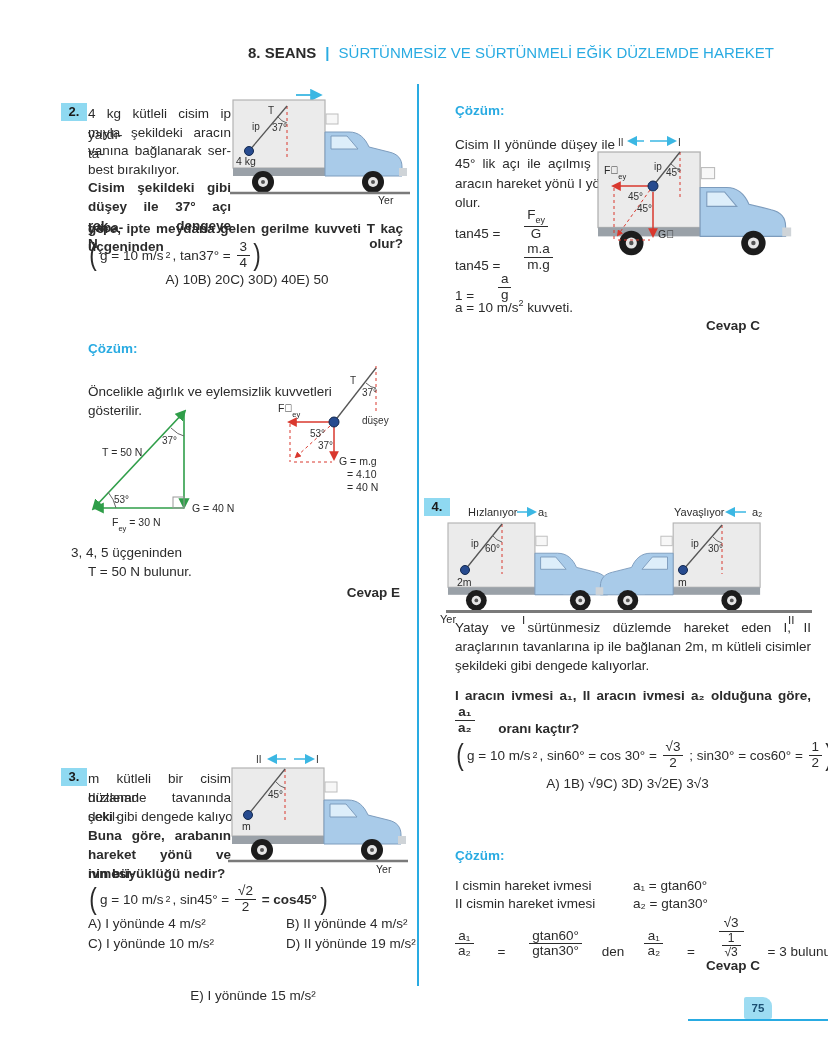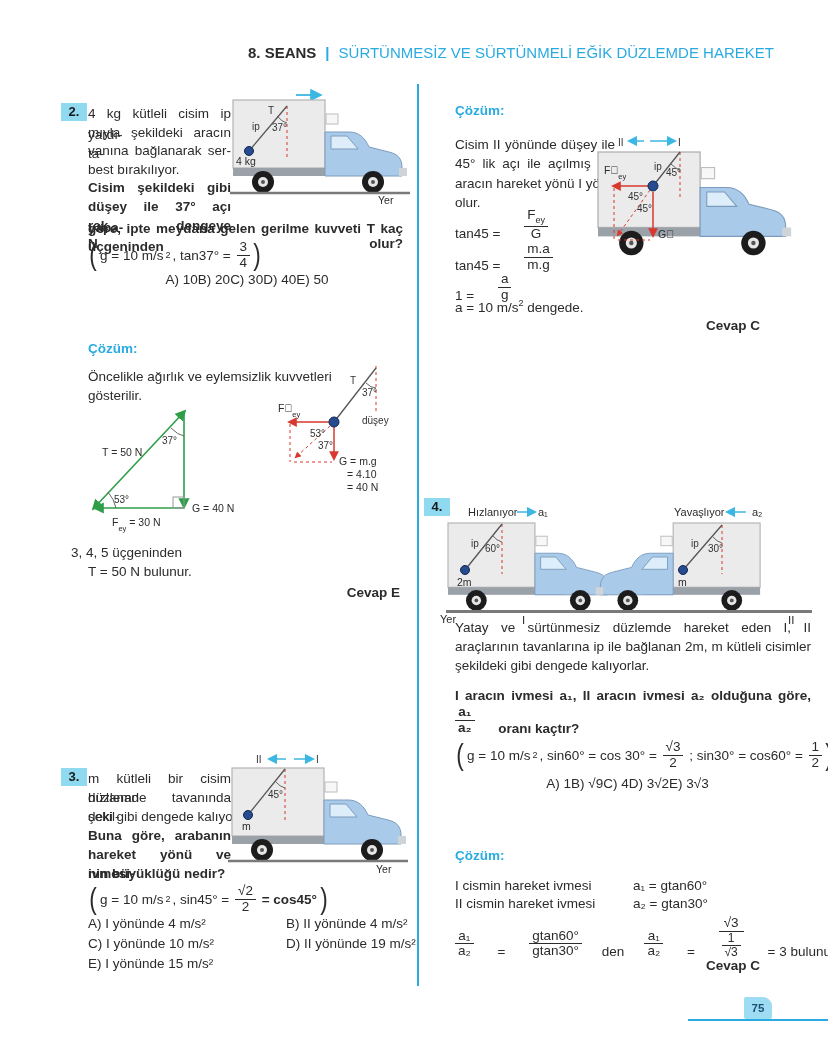--- a/index.html
+++ b/index.html
@@ -5,21 +5,21 @@
   html,body{margin:0;padding:0;background:#ffffff;}
   .page{position:relative;width:828px;height:1053px;background:#fff;overflow:hidden;
         font-family:"Liberation Sans",sans-serif;color:#2b2b2b;font-size:13.5px;}
   .abs{position:absolute;}
   .b{font-weight:bold;}
   .cyan{color:#29abe2;}
   .just{text-align:justify;text-align-last:justify;}
   .tl{height:18.6px;line-height:21px;white-space:nowrap;}
   .tl.just{white-space:normal;}
   .right{text-align:right;}
-  .center{}
+  .center{text-align:center;margin-top:32px;}
   .header{display:flex;gap:9px;align-items:center;font-size:15px;white-space:nowrap;}
   .divider-v{width:2px;background:#29abe2;}
   .qnum{width:26px;height:18px;background:#8fd9f1;font-weight:bold;font-size:13px;
         text-align:center;line-height:18px;color:#1a1a1a;}
   .optrow{display:flex;justify-content:center;}
   .optgrid{display:grid;grid-template-columns:198px 1fr;row-gap:5px;white-space:nowrap;}
   sup{font-size:9px;}
   sub{font-size:9px;}
   .fr{display:inline-block;vertical-align:middle;text-align:center;line-height:1.1;}
   .fr .nm{display:block;padding:0 3px;}
@@ -109,21 +109,21 @@
     <circle cx="19" cy="68" r="4.5" fill="#274b8f" stroke="#12284f"></circle>
     <text x="38" y="31" class="ang">T</text>
     <text x="22" y="47" class="ang">ip</text>
     <text x="42" y="48" class="ang">37°</text>
     <text x="6" y="82">4 kg</text>
     <line x1="0" y1="110" x2="180" y2="110" stroke="#7a7a7a" stroke-width="2.5"></line>
     <text x="148" y="121">Yer</text>
   </svg>
 
   <div class="abs cyan b" style="left:88px;top:341px">Çözüm:</div>
-  <div class="abs" style="left:88px;top:367px;width:292px;line-height:19px">Öncelikle ağırlık ve eylemsizlik kuvvetleri gösterilir.</div>
+  <div class="abs" style="left:88px;top:382px;width:292px;line-height:19px">Öncelikle ağırlık ve eylemsizlik kuvvetleri gösterilir.</div>
 
   <svg class="abs" style="left:64px;top:400px" width="240" height="138">
     <line x1="30" y1="108" x2="120" y2="12" stroke="#2f9e49" stroke-width="1.6" marker-start="url(#aG)" marker-end="url(#aG)"></line>
     <line x1="120" y1="12" x2="120" y2="106" stroke="#2f9e49" stroke-width="1.6" marker-end="url(#aG)"></line>
     <line x1="120" y1="108" x2="32" y2="108" stroke="#2f9e49" stroke-width="1.6" marker-end="url(#aG)"></line>
     <rect x="109" y="97" width="11" height="11" fill="none" stroke="#999"></rect>
     <path d="M120,36 Q114,35 107,28" fill="none" stroke="#666"></path>
     <path d="M52,108 Q50,99 44,92" fill="none" stroke="#666"></path>
     <text x="38" y="56">T = 50 N</text>
     <text x="98" y="44" class="ang">37°</text>
@@ -203,21 +203,21 @@
   <div class="abs eqrow" style="left:455px;top:208px">
     <span>tan45 = </span><span class="fr"><span class="nm"><span>F</span><sub>ey</sub></span><span class="dn">G</span></span>
   </div>
   <div class="abs eqrow" style="left:455px;top:242px">
     <span>tan45 = </span><span class="fr"><span class="nm">m.a</span><span class="dn">m.g</span></span>
   </div>
   <div class="abs eqrow" style="left:455px;top:272px">
     <span>1 = </span><span class="fr"><span class="nm">a</span><span class="dn">g</span></span>
   </div>
   <div class="abs" style="left:455px;top:298px">
-    <span>a = 10 m/s</span><sup>2</sup><span> dengede.</span>
+    <span>a = 10 m/s</span><sup>2</sup><span> kuvveti.</span>
   </div>
   <div class="abs b right" style="left:455px;top:318px;width:305px">Cevap C</div>
 
   <svg class="abs" style="left:588px;top:114px" width="228" height="175">
     <text x="30" y="32" class="ang">II</text>
     <line x1="56" y1="27" x2="42" y2="27" stroke="#3bb7e3" stroke-width="1.5" marker-end="url(#aC)"></line>
     <line x1="62" y1="27" x2="86" y2="27" stroke="#3bb7e3" stroke-width="1.5" marker-end="url(#aC)"></line>
     <text x="90" y="32" class="ang">I</text>
     <g transform="translate(7.8,35.8) scale(1.11)">
         <use href="#truck" width="180" height="100"></use>
@@ -282,21 +282,21 @@
   <div class="abs b just" style="left:455px;top:688px;width:356px">I aracın ivmesi a₁, II aracın ivmesi a₂ olduğuna göre,</div>
   <div class="abs eqrow b" style="left:455px;top:705px">
     <span class="fr"><span class="nm">a₁</span><span class="dn">a₂</span></span><span> oranı kaçtır?</span>
   </div>
   <div class="abs given" style="left:455px;top:738px">
     <span class="bp">(</span><span>g = 10 m/s</span><sup>2</sup><span>, sin60° = cos 30° = </span><span class="fr"><span class="nm">√3</span><span class="dn">2</span></span><span> ; sin30° = cos60° = </span><span class="fr"><span class="nm">1</span><span class="dn">2</span></span><span class="bp">)</span>
   </div>
   <div class="abs optrow" style="left:455px;top:776px;width:345px">
     <span>A) 1</span>
     <span>B) √9</span>
-    <span>C) 4</span>
+    <span>C) 3</span>
     <span>D) 3√2</span>
     <span>E) 3√3</span>
   </div>
 
   <div class="abs cyan b" style="left:455px;top:848px">Çözüm:</div>
   <div class="abs solrow" style="left:455px;top:878px;width:340px">
     <span>I cismin hareket ivmesi</span>
       <span>a₁ = gtan60°</span>
   </div>
   <div class="abs solrow" style="left:455px;top:896px;width:340px">

